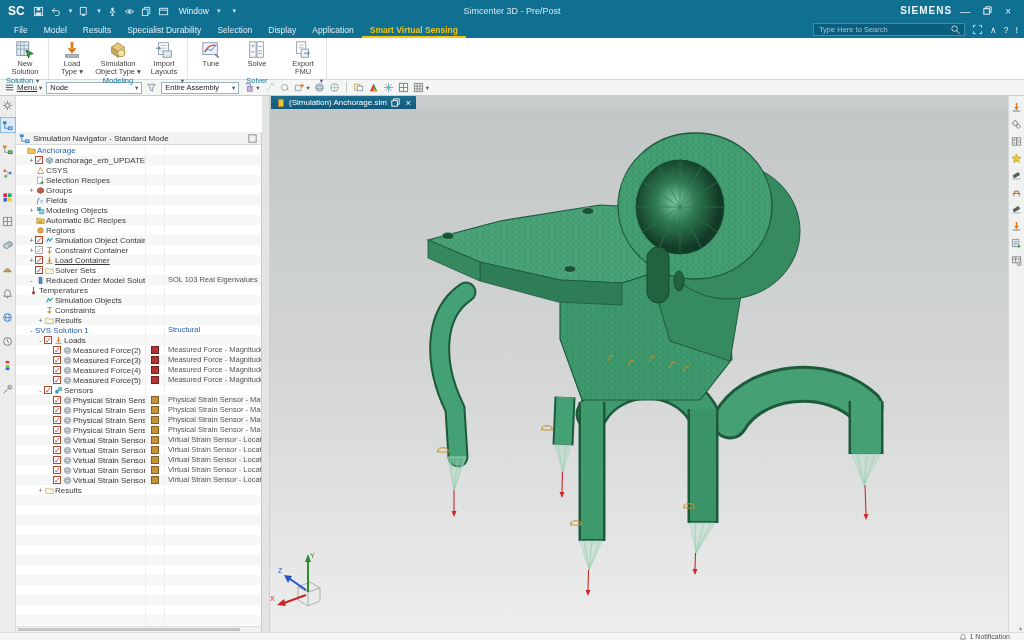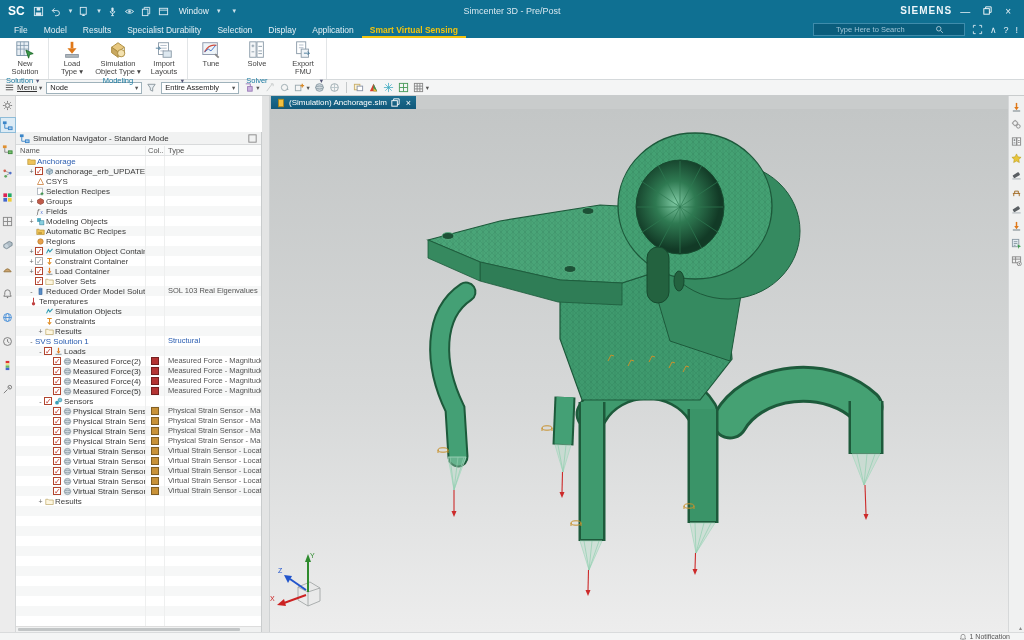--- a/index.html
+++ b/index.html
@@ -16,21 +16,21 @@
   .tb-right{margin-left:auto;display:flex;align-items:flex-start;gap:8px;padding-right:13px;z-index:2;}
   .brand{font-weight:bold;letter-spacing:1px;font-size:10px;color:#eef6fa;}
   .winctl{display:flex;gap:12px;font-size:10px;align-items:center;}
   .winctl span{cursor:default;}
   .win-label{font-size:8.5px;margin-left:2px;}
   
   .menubar{height:16px;background:#0f7092;display:flex;align-items:flex-end;padding-left:6px;position:relative;}
   .tab{font-size:8.5px;color:#e3eef4;padding:2px 8px 3px;cursor:default;white-space:nowrap;}
   .tab.active{color:#f2c40f;border-bottom:2px solid #f2c40f;padding-bottom:1px;font-weight:bold;}
   .mb-right{position:absolute;right:6px;top:1px;display:flex;align-items:center;gap:7px;color:#dfeef5;}
-  .searchbox{display:flex;align-items:center;background:#0a5d7c;border:1px solid #3f8cab;height:13px;width:152px;padding:0 20px;}
+  .searchbox{display:flex;align-items:center;background:#0a5d7c;border:1px solid #3f8cab;height:13px;width:152px;padding:0 3px;}
   .searchbox input{flex:1;background:transparent;border:0;outline:0;color:#d8e8f0;font-size:7.5px;font-family:inherit;}
   .searchbox input::placeholder{color:#9ec4d6;}
   .mb-ico{font-size:9px;line-height:10px;}
   
   .ribbon{height:42px;background:#ffffff;border-bottom:1px solid #d5d9db;display:flex;align-items:stretch;padding-left:2px;}
   .rib-group{display:flex;flex-direction:column;border-right:1px solid #e2e5e7;}
   .rib-btnrow{display:flex;flex:1;align-items:flex-start;padding-top:1px;}
   .rib-btn{width:46px;display:flex;flex-direction:column;align-items:center;cursor:default;padding-top:1px;}
   .rib-ico{height:20px;display:flex;align-items:center;justify-content:center;}
   .rib-lbl{font-size:7.5px;line-height:8px;color:#444;text-align:center;white-space:pre-line;}
@@ -481,25 +481,20 @@
       <svg width="11" height="11" viewBox="0 0 12 12" fill="none">
           <rect x="1" y="1.5" width="4" height="3" fill="#3a85c8"></rect>
           <rect x="7" y="7.5" width="4" height="3" fill="#9fc5ea" stroke="#3a85c8"></rect>
           <path d="M3 4.5v4.5h4" fill="none" stroke="#3a85c8"></path>
         </svg>
       <span class="t">Simulation Navigator - Standard Mode</span>
       <svg width="11" height="11" viewBox="0 0 12 12" fill="none">
           <rect x="2" y="2" width="8" height="8" fill="none" stroke="#888"></rect>
         </svg>
     </div>
-    <div class="nav-cols">
-      <span class="nc-name">Name</span>
-      <span class="nc-col">Col...</span>
-      <span class="nc-type">Type</span>
-    </div>
     <div class="tree" id="tree-rows">
         <div class="trow" style="background: rgb(255, 255, 255);">
           <div class="cname" style="padding-left: 3px;">
             <span class="exp"></span>
             <span class="ticon">
               <svg width="9" height="9" viewBox="0 0 12 12" fill="none">
                 <path d="M1 3h3l1 1h6v6H1z" fill="#eec35a" stroke="#b08a28" stroke-width=".8"></path>
               </svg>
             </span>
             <span class="tlabel" style="color: rgb(42, 93, 176);">Anchorage</span>
@@ -650,21 +645,21 @@
           <div class="cname" style="padding-left: 12px;">
             <span class="exp">+</span>
             <span class="chk">✓</span>
             <span class="ticon">
               <svg width="9" height="9" viewBox="0 0 12 12" fill="none">
                 <path d="M6 1v4.5" stroke="#e07818" stroke-width="1.6"></path>
                 <path d="M3.5 5.5h5L6 9z" fill="#e07818"></path>
                 <rect x="2" y="9" width="8" height="1.6" fill="#9aa4a8"></rect>
               </svg>
             </span>
-            <span class="tlabel" style="color: rgb(58, 58, 58);">Load Container</span>
+            <span class="tlabel" style="color: rgb(58, 58, 58); text-decoration: underline;">Load Container</span>
           </div>
           <div class="ccol"></div>
           <div class="ctype"></div>
         </div>
         <div class="trow" style="background: rgb(255, 255, 255);">
           <div class="cname" style="padding-left: 12px;">
             <span class="exp"></span>
             <span class="chk">✓</span>
             <span class="ticon">
               <svg width="9" height="9" viewBox="0 0 12 12" fill="none">

